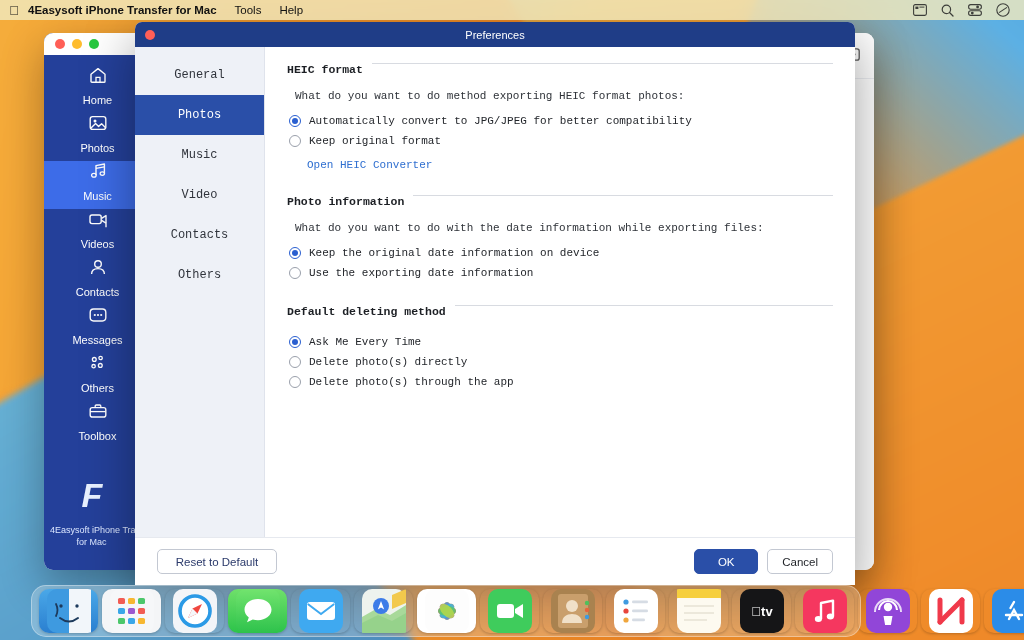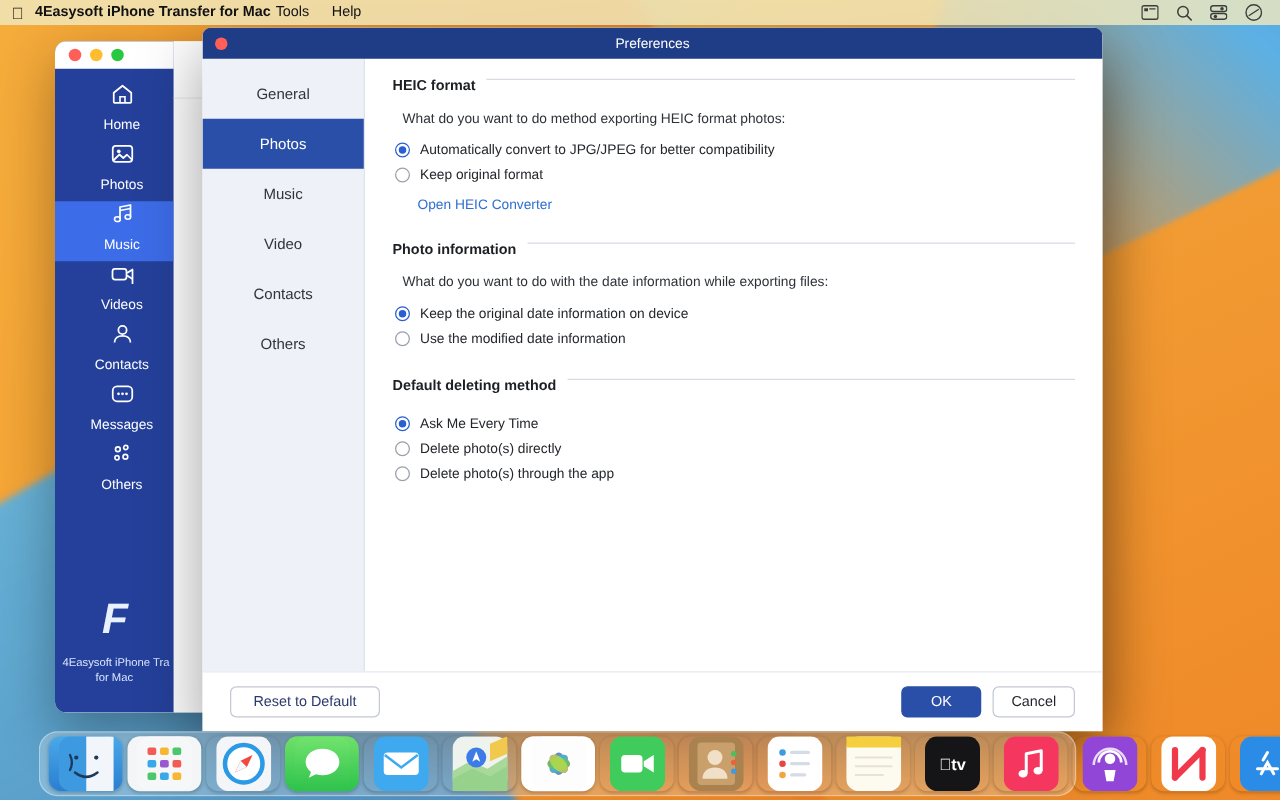--- a/index.html
+++ b/index.html
@@ -53,21 +53,21 @@
     background:rgba(240,233,190,0.82);
     backdrop-filter:blur(10px);
     display:flex; align-items:center;
     font-size:11.5px; color:#111;
     z-index:50;
   }
   #menubar .apple {
     width:28px; display:flex; align-items:center; justify-content:center;
     font-size:13px; line-height:1;
   }
-  #menubar .app-title { font-weight:bold; font-size:11.5px; margin-right:4px; }
+  #menubar .app-title { font-weight:bold; font-size:11.5px; margin-right:18px; }
   #menubar .mi { margin-right:18px; font-size:11.5px; }
   #menubar .spacer { flex:1; }
   #menubar .sysicon {
     margin-right:14px; display:flex; align-items:center; justify-content:center;
     opacity:.85;
   }
 
   
   #appwin {
     position:absolute; left:44px; top:33px; width:830px; height:537px;
@@ -111,38 +111,38 @@
 
   #app-main { flex:1; background:#ffffff; position:relative; }
   #app-main-top {
     height:46px; border-bottom:1px solid #eceef2;
     display:flex; align-items:center; justify-content:flex-end; padding-right:14px;
   }
   #feedback-icon { width:19px; height:16px; opacity:.8; }
 
   
   #prefs {
-    position:absolute; left:162px; top:22px; width:720px; height:563px;
+    position:absolute; left:135px; top:22px; width:720px; height:563px;
     background:#ffffff;
     border-radius:7px 7px 0 0;
     box-shadow:0 18px 52px rgba(0,0,0,0.38);
     z-index:30; overflow:hidden;
     display:flex; flex-direction:column;
   }
   #prefs-titlebar {
     height:25px; background:#1f3d87; position:relative; flex:none;
     display:flex; align-items:center; justify-content:center;
   }
   #prefs-close {
     position:absolute; left:10px; top:50%; transform:translateY(-50%);
     width:10px; height:10px; border-radius:50%; background:#ff5f57;
   }
   #prefs-title { color:#ffffff; font-size:11px; }
 
-  #prefs-body { flex:1; display:flex; min-height:0; }
+  #prefs-body { flex:1; display:flex; min-height:0;font-family:Liberation Mono, monospace; }
   #prefs-tabs {
     width:130px; background:#eef1f7; border-right:1px solid #dfe3ec;
     padding-top:8px; flex:none;
   }
   .prefs-tab {
     height:40px; display:flex; align-items:center; justify-content:center;
     font-size:12px; color:#30343c;
   }
   .prefs-tab.active { background:#2a4fa8; color:#ffffff; }
 
@@ -346,20 +346,30 @@
           <svg width="20" height="20" viewBox="0 0 20 20">
               <circle cx="6.3" cy="6.4" r="1.9" fill="none" stroke="#fff" stroke-width="1.3"></circle>
               <circle cx="12.6" cy="5" r="1.7" fill="none" stroke="#fff" stroke-width="1.3"></circle>
               <circle cx="5.6" cy="13.2" r="1.7" fill="none" stroke="#fff" stroke-width="1.3"></circle>
               <circle cx="12.3" cy="12.4" r="1.9" fill="none" stroke="#fff" stroke-width="1.3"></circle>
             </svg>
         </span>
         <span>Others</span>
       </div>
 
+      <div class="nav-item">
+        <span class="nav-icon">
+          <svg width="20" height="20" viewBox="0 0 20 20">
+              <rect x="2.2" y="6.6" width="15.6" height="9.4" rx="2.1" fill="none" stroke="#fff" stroke-width="1.4"></rect>
+              <path d="M7.2 6.6 V5.1 a1.1 1.1 0 0 1 1.1-1.1 h3.4 a1.1 1.1 0 0 1 1.1 1.1 V6.6" fill="none" stroke="#fff" stroke-width="1.3"></path>
+              <line x1="2.2" y1="10.6" x2="17.8" y2="10.6" stroke="#fff" stroke-width="1.3"></line>
+            </svg>
+        </span>
+        <span>Toolbox</span>
+      </div>
 
     </div>
 
     <div id="app-brand">
       <div id="brand-mark">F</div>
       <div id="brand-name">4Easysoft iPhone Tra</div>
       <div id="brand-name">for Mac</div>
     </div>
   </div>
 
@@ -424,21 +434,21 @@
           <span class="sec-rule"></span>
         </div>
         <div class="sec-desc">What do you want to do with the date information while exporting files:</div>
 
         <div class="radio-row">
           <span class="radio on"></span>
           <span class="radio-label">Keep the original date information on device</span>
         </div>
         <div class="radio-row">
           <span class="radio"></span>
-          <span class="radio-label">Use the modified date information</span>
+          <span class="radio-label">Use the exporting date information</span>
         </div>
       </div>
 
       <div class="sec">
         <div class="sec-head">
           <span class="sec-title">Default deleting method</span>
           <span class="sec-rule"></span>
         </div>
 
         <div class="radio-row">

